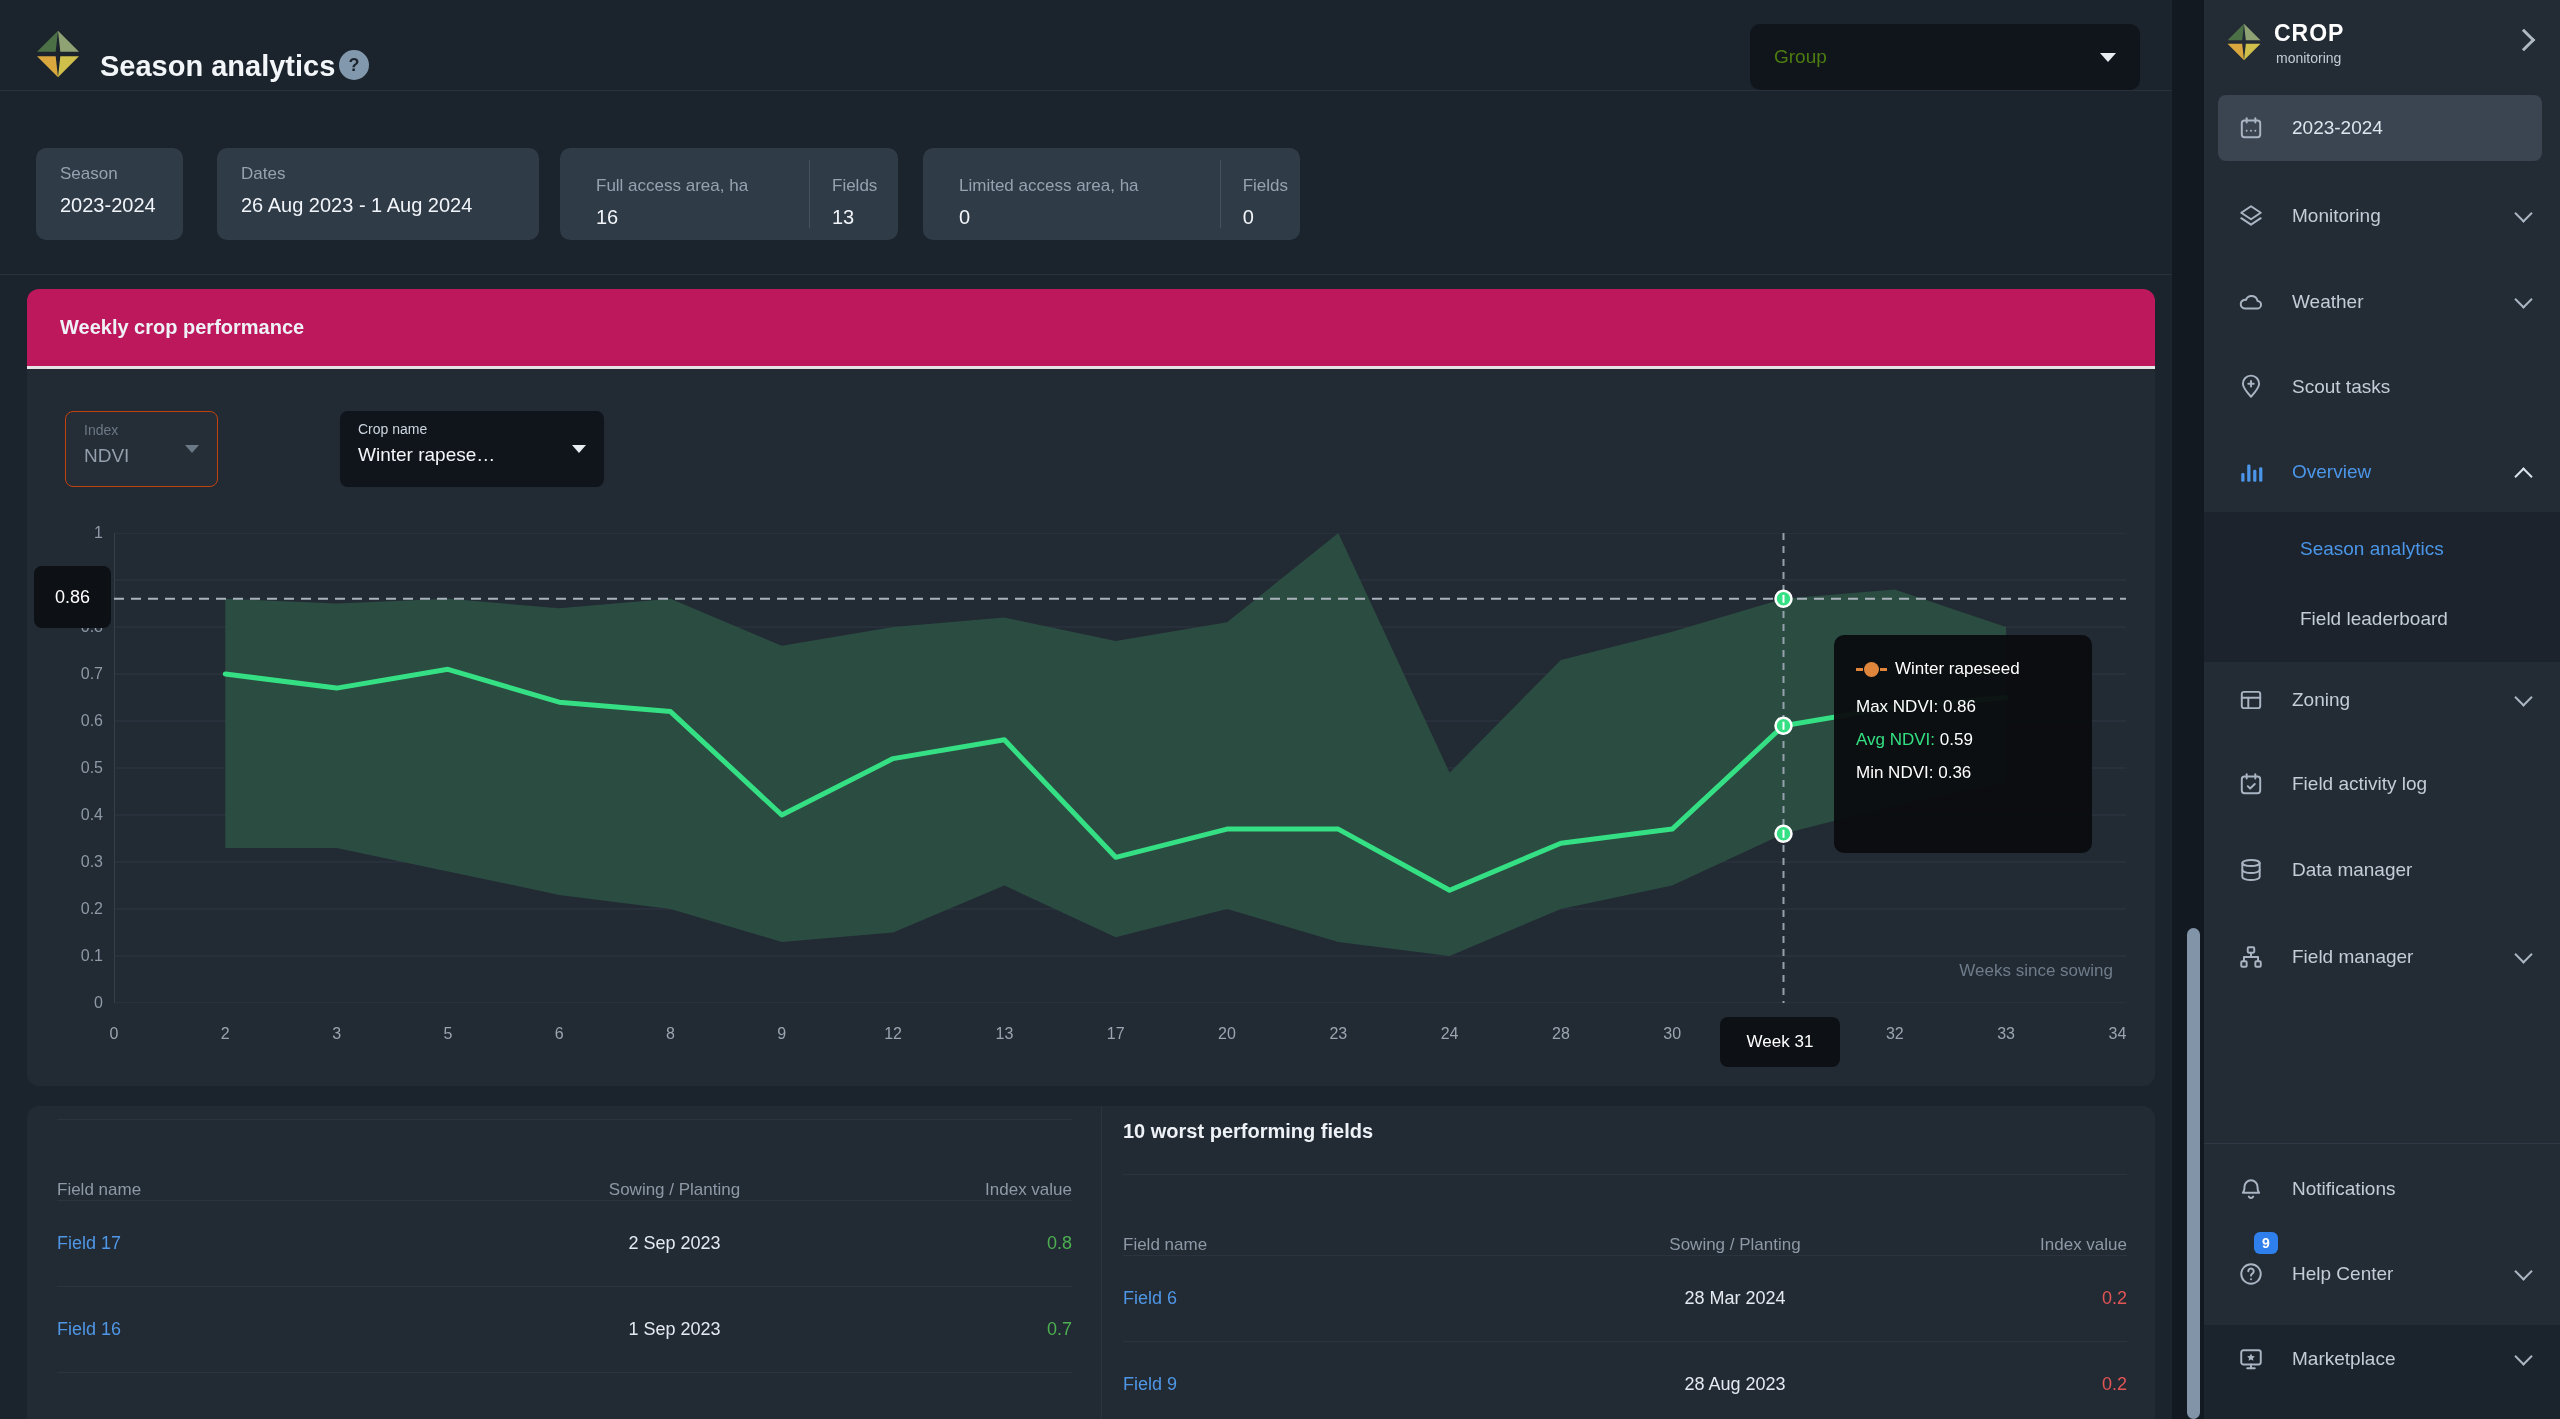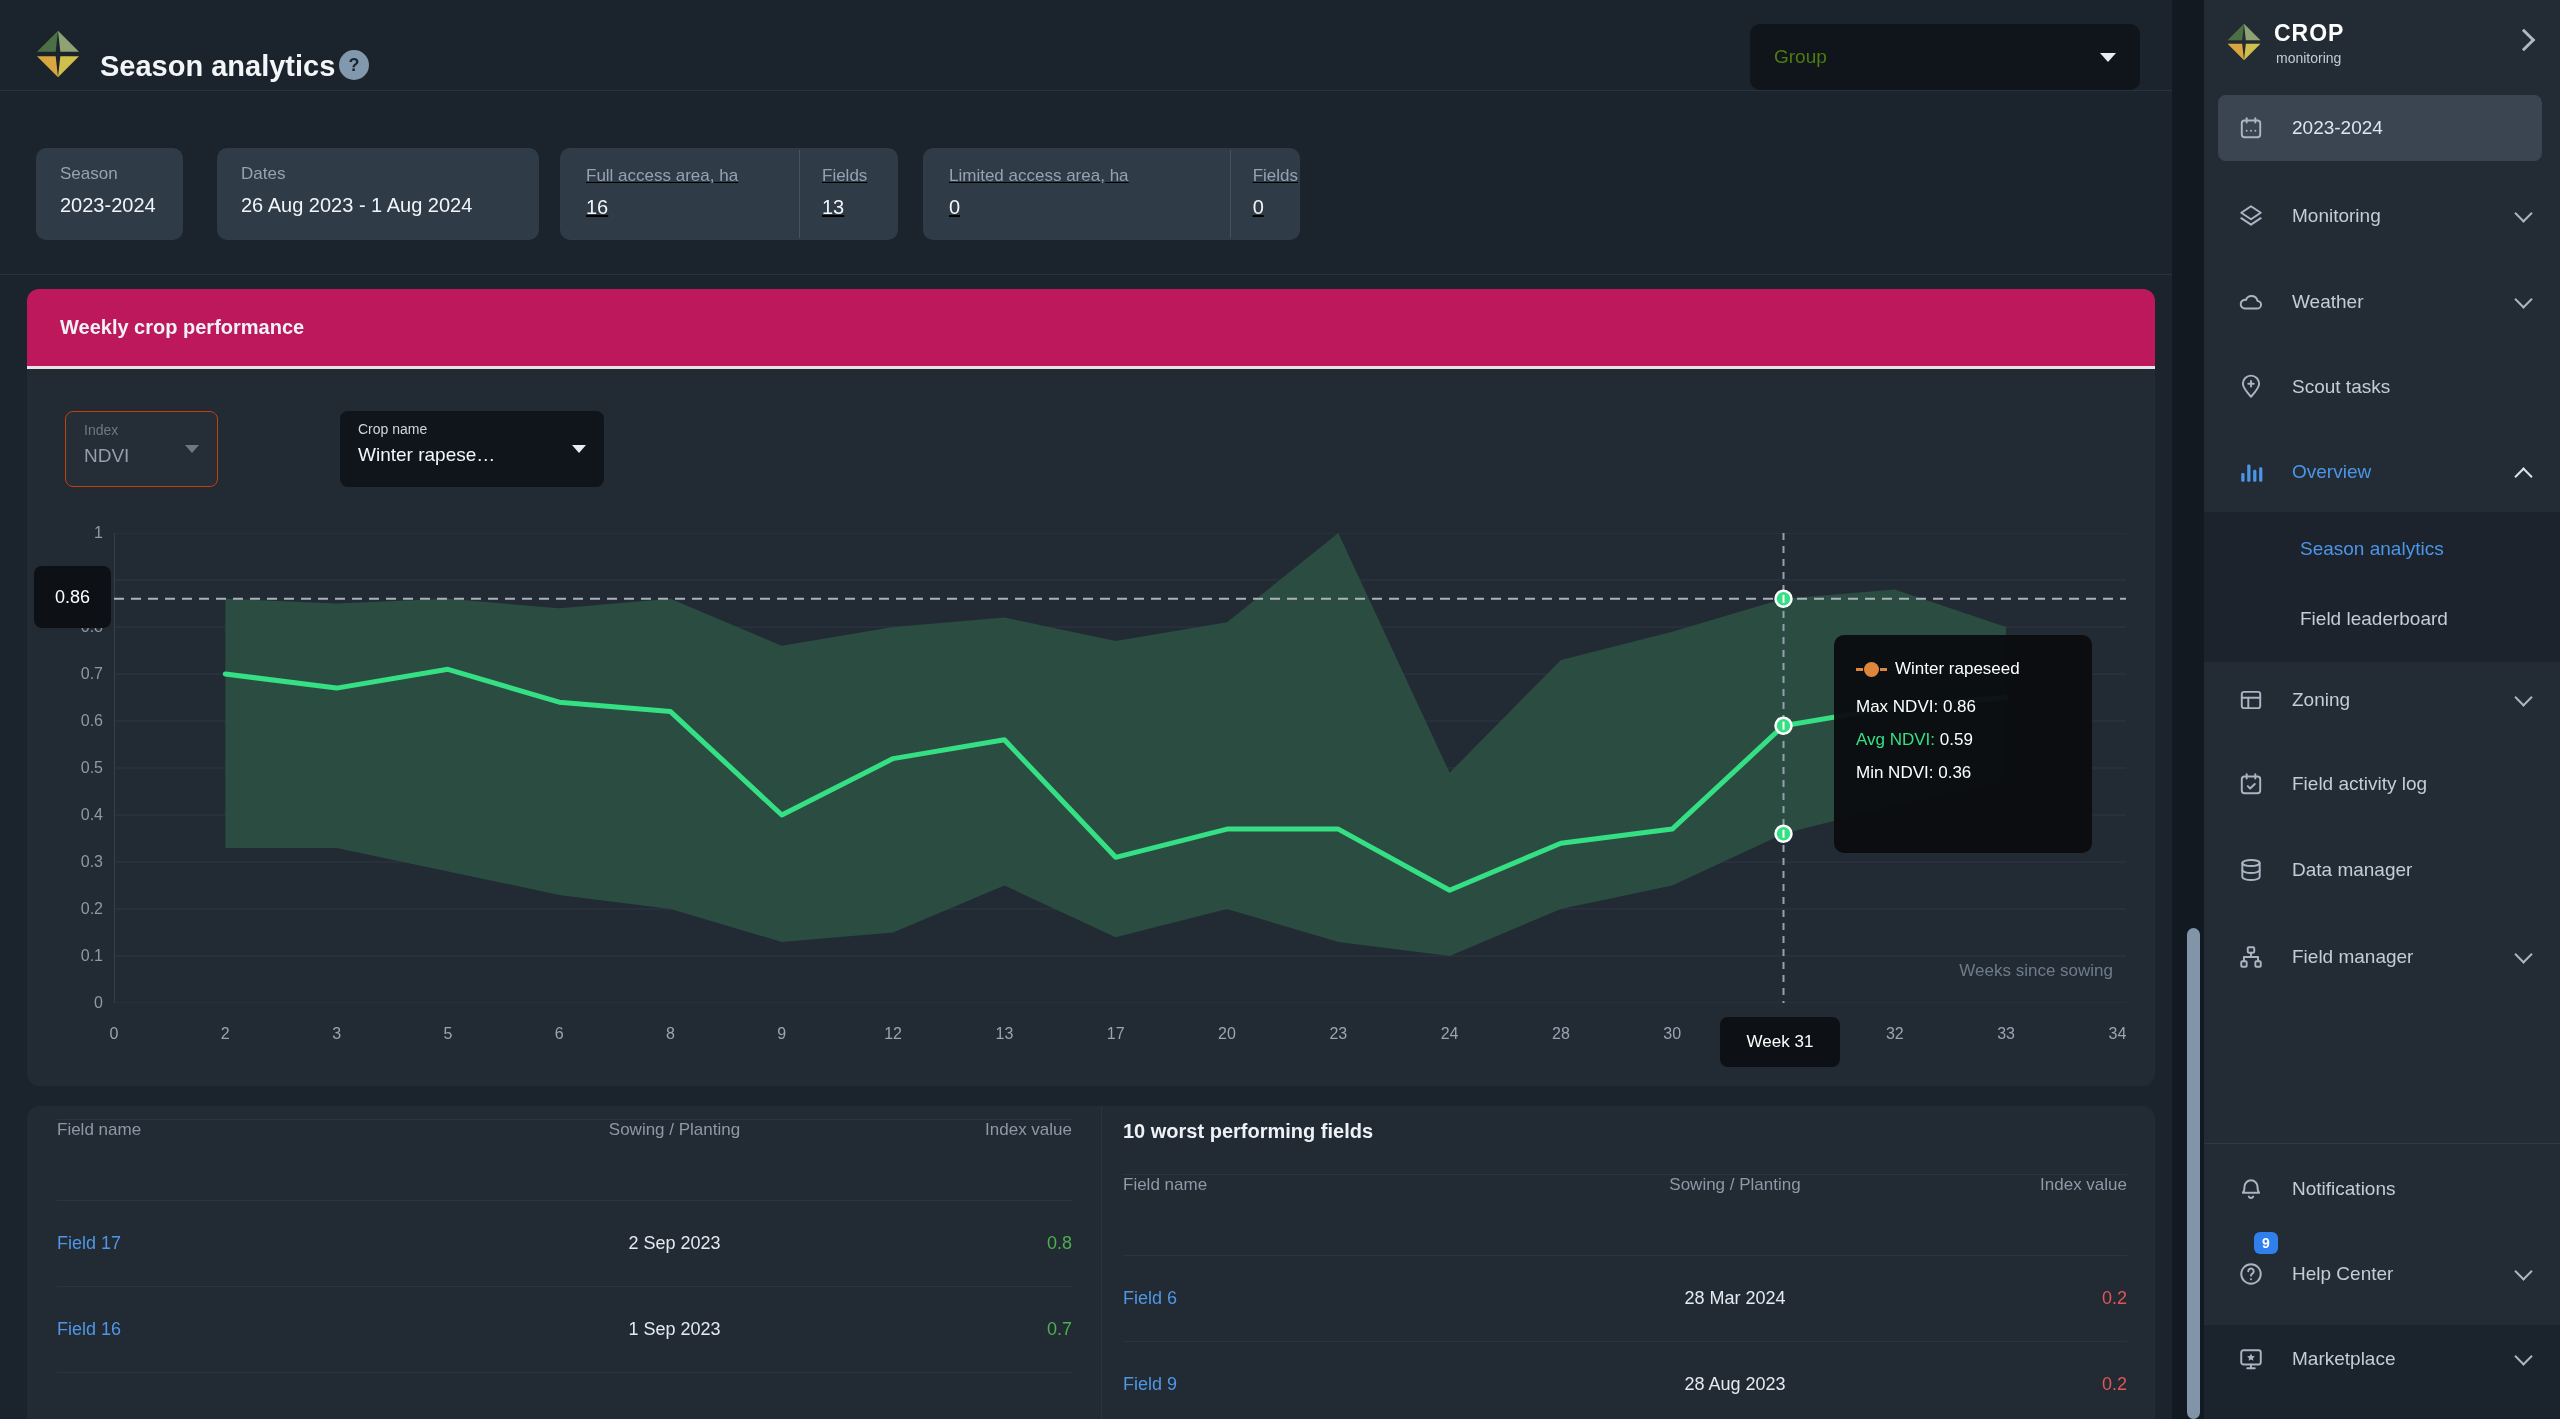--- a/index.html
+++ b/index.html
@@ -13,21 +13,21 @@
     font-size:18px;font-weight:700;display:flex;align-items:center;justify-content:center;cursor:pointer;}
   .grp{position:absolute;left:1750px;top:24px;width:390px;height:66px;background:#10151c;border-radius:10px;
     display:flex;align-items:center;padding:0 24px;box-sizing:border-box;cursor:pointer;}
   .grp-label{color:#4d7c0f;font-size:19px;}
   .caret{width:0;height:0;border-left:8px solid transparent;border-right:8px solid transparent;border-top:9px solid #e8edf2;margin-left:auto;}
   
   .stats{position:absolute;left:0;top:90px;width:2172px;height:184px;border-bottom:1px solid #29323c;}
   .scard{position:absolute;top:58px;height:92px;background:#303b48;border-radius:10px;box-sizing:border-box;padding:16px 24px;}
   .scard .lab{font-size:17px;color:#96a2af;margin-bottom:10px;white-space:nowrap;}
   .scard .val{font-size:20px;color:#f1f5f9;white-space:nowrap;}
-  .pair{display:flex;padding:2px;text-decoration:underline;}
+  .pair{display:flex;padding:12px;}
   .pair .col1{box-sizing:border-box;padding:16px 0 0 24px;border-right:1px solid #46525f;}
   .pair .col2{box-sizing:border-box;padding:16px 0 0 22px;flex:1;}
   
   .card{position:absolute;background:#222a34;border-radius:12px;overflow:hidden;}
   .chart-card{left:27px;top:289px;width:2128px;height:797px;}
   .cc-head{position:absolute;left:0;top:0;width:100%;height:77px;background:#be185d;border-bottom:3px solid #e5e5e5;
     display:flex;align-items:center;}
   .cc-title{margin-left:33px;font-size:20px;font-weight:700;color:#eef2f6;}
   .sel{position:absolute;top:122px;height:76px;border-radius:8px;box-sizing:border-box;padding:10px 18px;cursor:pointer;}
   .sel .slab{font-size:14px;margin-bottom:7px;}
@@ -55,21 +55,21 @@
   .ctt-glyph .c{width:15px;height:15px;border-radius:50%;background:#e0863c;margin:0 1px;}
   .ctt-row{color:#fff;font-size:17px;margin-bottom:13px;white-space:nowrap;}
   .ctt-row .green{color:#34e083;}
   
   .tables-card{left:27px;top:1106px;width:2128px;height:420px;}
   .tbl{position:absolute;top:0;height:100%;box-sizing:border-box;padding:0 28px 0 30px;}
   .tbl-left{left:0;width:1073px;}
   .tbl-right{left:1074px;width:1054px;border-left:1px solid #2a333e;padding-left:21px;}
   .tbl-title{height:55px;padding-top:14px;box-sizing:border-box;font-size:20px;font-weight:700;color:#eef2f6;}
   .tbl-hr{height:0;border-bottom:1px solid #2a333e;margin-top:13px;}
-  .tbl-head{display:flex;height:80px;align-items:flex-start;border-bottom:1px solid #2a333e;color:#8d99a6;font-size:17px;}
+  .tbl-head{display:flex;height:80px;align-items:flex-end;border-bottom:1px solid #2a333e;color:#8d99a6;font-size:17px;}
   .c-name{width:380px;} .c-date{flex:1;text-align:center;} .c-val{width:160px;text-align:right;}
   .trow{display:flex;height:85px;align-items:center;border-bottom:1px solid #2a333e;font-size:18px;}
   .trow .c-name a{color:#4f97e6;text-decoration:none;cursor:pointer;}
   .trow .c-date{color:#e4eaf0;}
   
   .scroll-track{position:absolute;left:2172px;top:0;width:32px;height:1419px;background:#131921;}
   .scroll-thumb{position:absolute;left:15px;top:928px;width:13px;height:491px;background:#8294a8;border-radius:7px;cursor:pointer;}
   
   .sb{position:absolute;left:2204px;top:0;width:356px;height:1325px;background:#232b35;}
   .sb-logo{position:absolute;left:0;top:0;width:100%;height:90px;}

